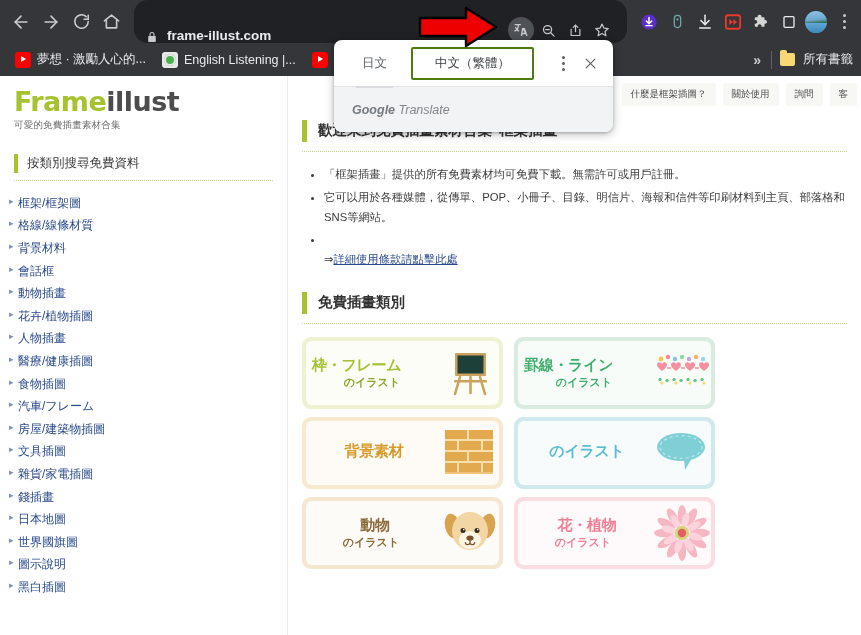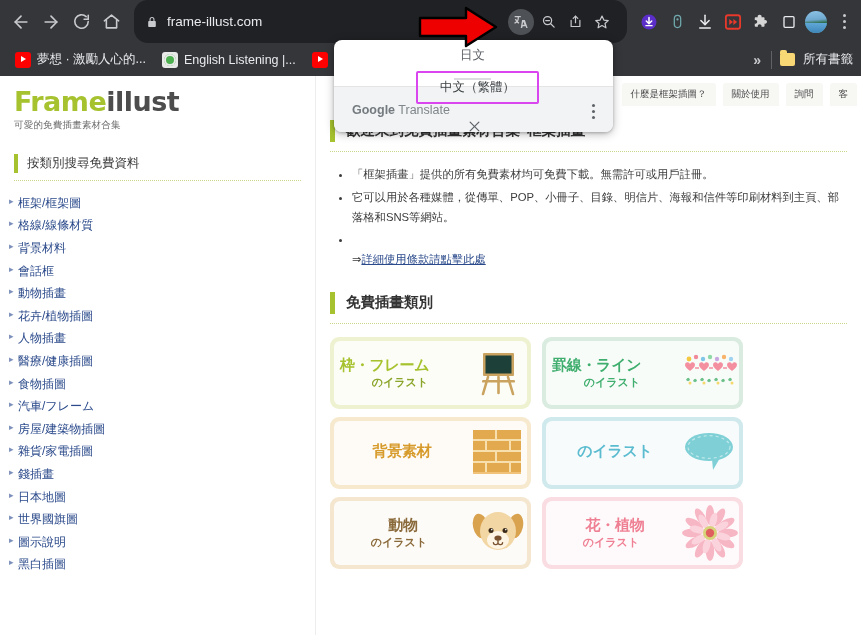--- a/index.html
+++ b/index.html
@@ -32,25 +32,26 @@
     color: #c8cacd;
     flex: none;
   }
   .nav-btn svg { display: block; }
   .omnibox {
     flex: 1;
     height: 43px;
     background: #202124;
     border-radius: 14px;
     display: flex;
-    align-items: center;
+    align-items: flex-end;
     padding: 0 12px;
     margin: 0 6px 0 8px;
     min-width: 0;
     position: relative;
+    font-weight: bold;
   }
   .lock-ico { color: #c8cacd; margin-right: 9px; display: flex; flex: none; }
   .url-text {
     color: #e8eaed;
     font-size: 13.5px;
     white-space: nowrap;
     overflow: hidden;
     text-overflow: ellipsis;
   }
   .omni-actions {
@@ -137,21 +138,21 @@
   .page {
     position: absolute;
     top: 76px; left: 0; right: 0; bottom: 0;
     background: #ffffff;
     overflow: hidden;
   }
   .page-inner { display: flex; height: 100%; }
 
   
   .sidebar {
-    width: 316px; flex: none;
+    width: 288px; flex: none;
     background: #ffffff;
     border-right: 1px solid #ededed;
     padding: 0;
     position: relative;
   }
   .logo-wrap { padding: 12px 14px 0 14px; }
   .logo { font-size: 27px; font-weight: bold; letter-spacing: -0.5px; line-height: 1.05; font-family: "DejaVu Sans", sans-serif; }
   .logo .a { color: #a6c22e; }
   .logo .b { color: #4d4d4d; }
   .tagline { font-size: 9.5px; color: #6b6b6b; margin-top: 3px; letter-spacing: .2px; }
@@ -260,53 +261,53 @@
     left: 334px; top: 40px;
     width: 279px;
     background: #ffffff;
     border-radius: 8px;
     box-shadow: 0 2px 10px rgba(0,0,0,.28), 0 1px 3px rgba(0,0,0,.2);
     z-index: 50;
     overflow: hidden;
   }
   .tr-tabs {
     display: flex; align-items: center;
-    height: 47px; padding: 0 10px 0 8px;
+    height: 47px; padding: 0 10px 0 16px;
     border-bottom: 1px solid #e4e4e4;
     position: relative;
-    flex-direction: column;
   }
   .tr-tab {
     font-size: 12.5px; color: #3c4043;
     padding: 7px 10px; margin: 0 2px;
     position: relative; white-space: nowrap;
   }
   .tr-tab.inactive { color: #5f6368; }
   .tr-tab.inactive::after {
     content: ""; position: absolute; left: 4px; right: 4px; bottom: -9px;
     height: 2px; background: #dadce0;
   }
   .tr-tab.selected {
-    border: 2px solid #d946ef;
+    border: 2px solid #4d7c0f;
     border-radius: 2px;
     padding: 6px 22px;
     margin-left: 12px;
     color: #3c4043;
   }
   .tr-kebab {
     margin-left: auto;
     width: 20px; display: flex; flex-direction: column; align-items: center; gap: 3px;
   }
   .tr-kebab i { width: 3px; height: 3px; border-radius: 50%; background: #5f6368; display:block; }
   .tr-close { width: 26px; display:flex; align-items:center; justify-content:center; color:#5f6368; margin-left: 4px;}
   .tr-foot {
     background: #f1f3f4;
     height: 45px;
     display: flex; align-items: center;
     padding-left: 18px;
+    font-style: italic;
   }
   .tr-foot-txt { font-size: 12.5px; color: #80868b; }
   .tr-foot-txt b { font-weight: bold; color: #747a7f; }
 </style>
 </head>
 <body>
 
 <div id="app">
 
   <div class="chrome">
@@ -466,20 +467,21 @@
           <li class="cat-item">格線/線條材質</li>
           <li class="cat-item">背景材料</li>
           <li class="cat-item">會話框</li>
           <li class="cat-item">動物插畫</li>
           <li class="cat-item">花卉/植物插圖</li>
           <li class="cat-item">人物插畫</li>
           <li class="cat-item">醫療/健康插圖</li>
           <li class="cat-item">食物插圖</li>
           <li class="cat-item">汽車/フレーム</li>
           <li class="cat-item">房屋/建築物插圖</li>
+          <li class="cat-item">文具插圖</li>
           <li class="cat-item">雜貨/家電插圖</li>
           <li class="cat-item">錢插畫</li>
           <li class="cat-item">日本地圖</li>
           <li class="cat-item">世界國旗圖</li>
           <li class="cat-item">圖示說明</li>
           <li class="cat-item">黑白插圖</li>
 
         </ul>
       </div>
 

